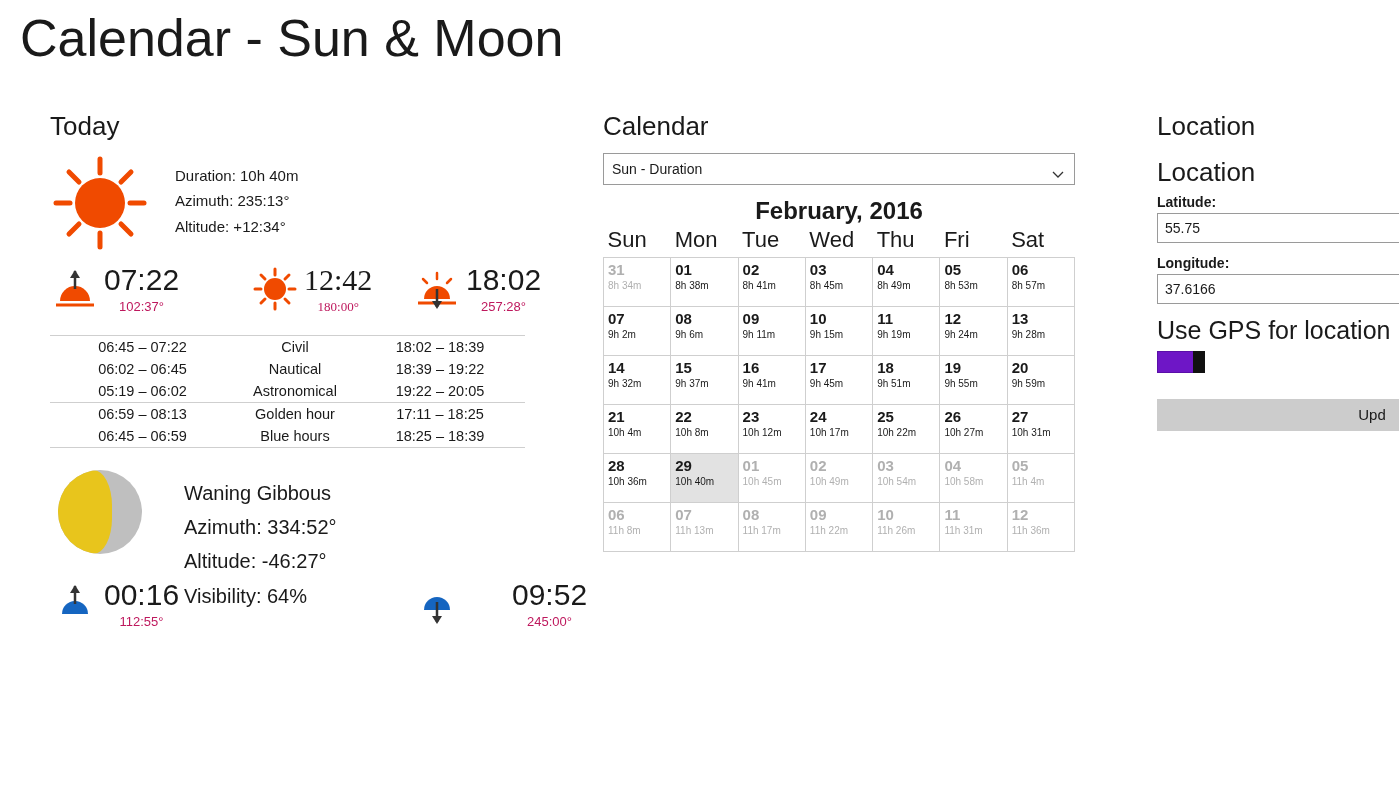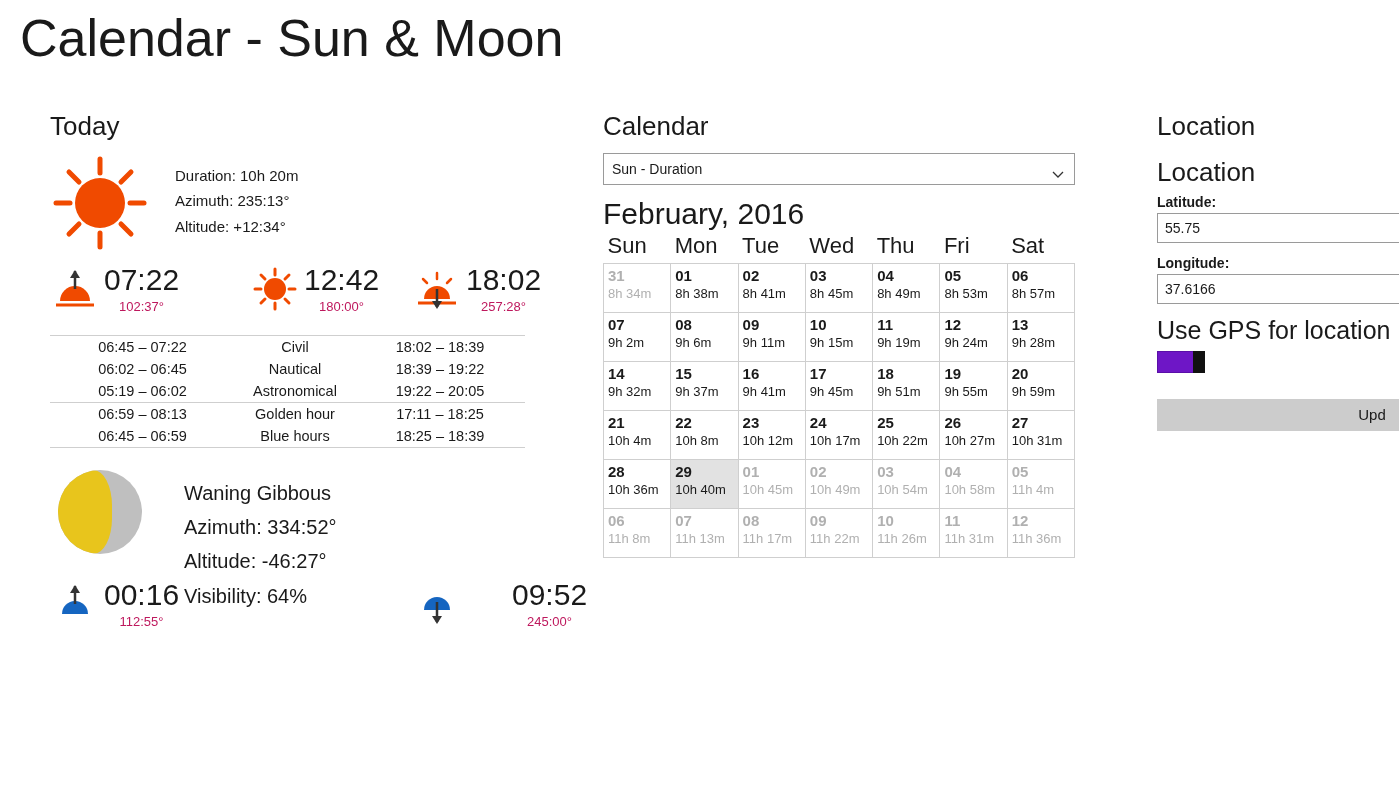--- a/index.html
+++ b/index.html
@@ -165,23 +165,23 @@
     color: #1a1a1a;
     line-height: 19px;
     cursor: pointer;
   }
   .select-caret {
     position: absolute;
     right: 10px; top: 11px;
     width: 12px; height: 8px;
   }
   .cal-month {
-    text-align: left;
-    font-size: 30px;
-    font-weight: 400;
+    text-align: center;
+    font-size: 24px;
+    font-weight: 700;
     margin: 12px 0 2px 0;
     width: 472px;
   }
   .cal-table {
     width: 472px;
     border-collapse: collapse;
     table-layout: fixed;
   }
   .cal-table th {
     font-size: 22px;
@@ -196,21 +196,21 @@
     vertical-align: top;
     padding: 3px 4px 0 4px;
   }
   .cal-num {
     font-size: 15px;
     font-weight: bold;
     line-height: 1.15;
     color: #1a1a1a;
   }
   .cal-dur {
-    font-size: 13px;
+    font-size: 10px;
     line-height: 1.5;
     color: #1a1a1a;
   }
   td.out .cal-num, td.out .cal-dur { color: #b0b0b0; }
   td.sel { background: #e2e2e2; }
 
   
   .loc-sub {
     font-size: 26px;
     font-weight: 300;
@@ -291,21 +291,21 @@
             <line x1="6" y1="50" x2="20" y2="50"></line>
             <line x1="80" y1="50" x2="94" y2="50"></line>
             <line x1="19" y1="19" x2="29" y2="29"></line>
             <line x1="71" y1="71" x2="81" y2="81"></line>
             <line x1="81" y1="19" x2="71" y2="29"></line>
             <line x1="29" y1="71" x2="19" y2="81"></line>
           </g>
         </svg>
       </div>
       <div class="sun-stats">
-        <div>Duration: 10h 20m</div>
+        <div>Duration: 10h 40m</div>
         <div>Azimuth: 235:13°</div>
         <div>Altitude: +12:34°</div>
       </div>
     </div>
 
     <div class="times-row">
       <div class="time-item" style="left:0px;">
         <div class="time-icon">
           <svg width="50" height="44" viewBox="0 0 50 44">
             <path d="M10 34 A15 15 0 0 1 40 34 Z" fill="#f04a00"></path>
@@ -313,21 +313,21 @@
             <line x1="25" y1="22" x2="25" y2="4" stroke="#333" stroke-width="2.5"></line>
             <path d="M25 3 L20 11 L30 11 Z" fill="#333"></path>
           </svg>
         </div>
         <div class="time-text">
           <div class="time-val">07:22</div>
           <div class="time-sub">102:37°</div>
         </div>
       </div>
 
-      <div class="time-item" style="left:200px;">
+      <div class="time-item" style="left:200px;font-family:Liberation Serif, serif;">
         <div class="time-icon">
           <svg width="50" height="44" viewBox="0 0 50 44">
             <circle cx="25" cy="22" r="11" fill="#f04a00"></circle>
             <g stroke="#f04a00" stroke-width="3" stroke-linecap="round">
               <line x1="25" y1="2" x2="25" y2="8"></line>
               <line x1="25" y1="36" x2="25" y2="42"></line>
               <line x1="5" y1="22" x2="11" y2="22"></line>
               <line x1="39" y1="22" x2="45" y2="22"></line>
               <line x1="11" y1="8" x2="15" y2="12"></line>
               <line x1="35" y1="32" x2="39" y2="36"></line>

